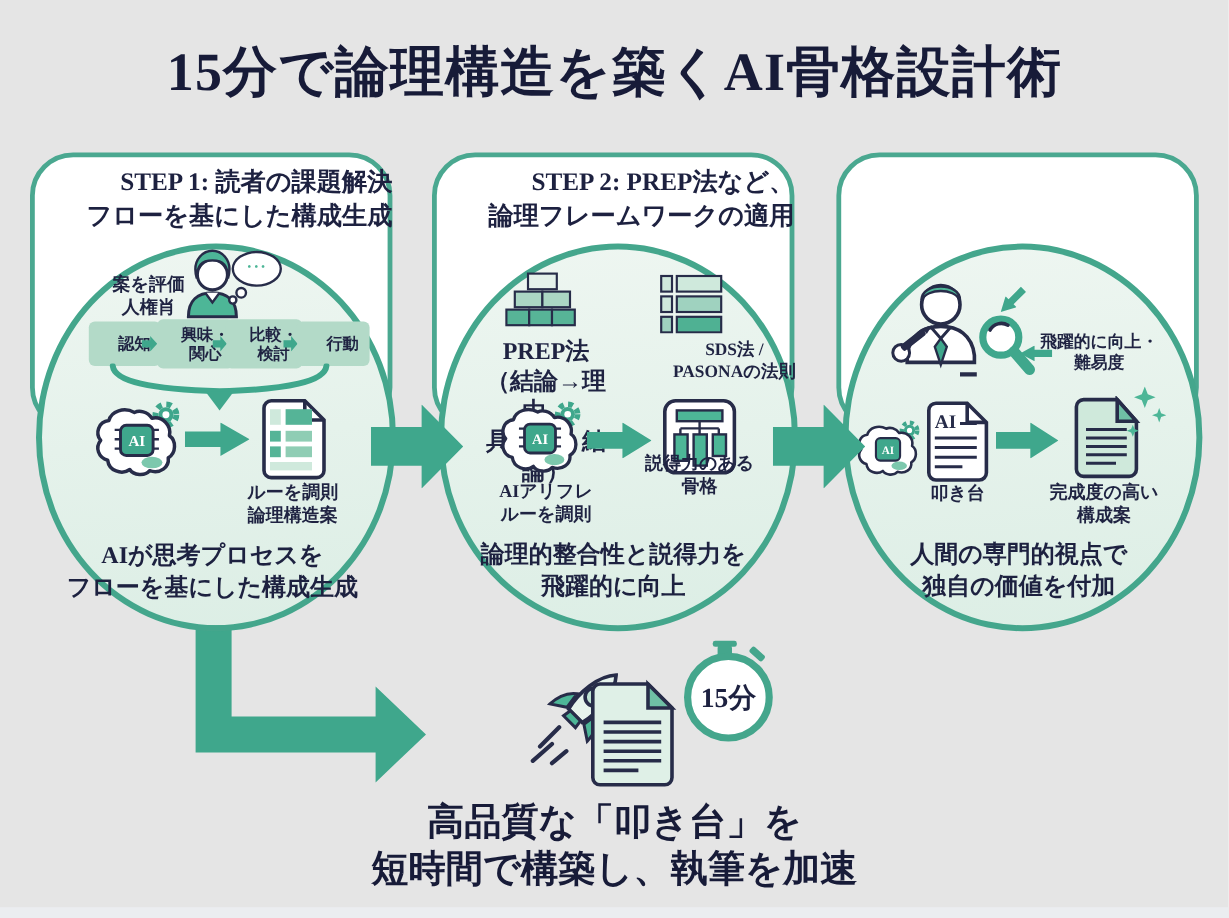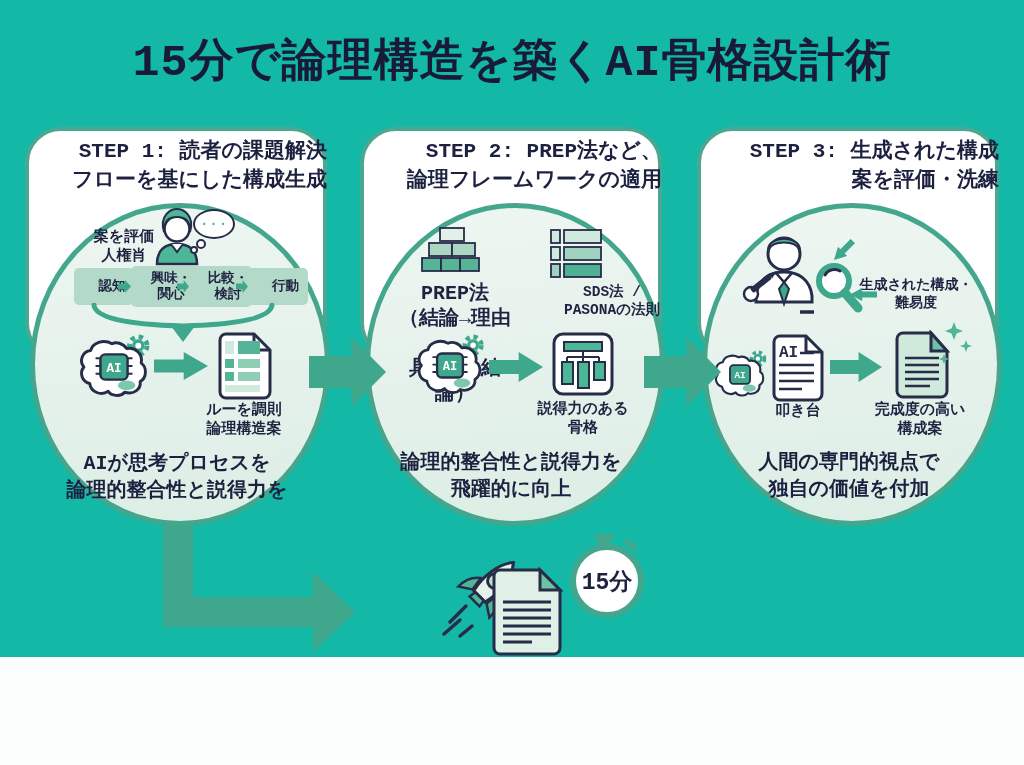--- a/index.html
+++ b/index.html
@@ -1,17 +1,17 @@
 <!DOCTYPE html>
 <html><head>
 <meta charset="utf-8">
 <style>
   html,body{margin:0;padding:0;background:#fcfdfd;}
-  .stage{position:relative;width:1024px;height:657px;overflow:hidden;background:#14b8a6;
-         font-family:Liberation Mono, monospace;color:#1f2342;}
+  .stage{position:relative;width:1024px;height:765px;overflow:hidden;background:#e5e5e5;
+         font-family:Liberation Serif, serif;color:#1f2342;}
   .abs{position:absolute;}
   .ml{white-space:pre-line;}
   .title{width:1024px;text-align:center;font-size:45px;font-weight:800;color:#171b38;letter-spacing:1px;}
   .card{border:4px solid #4aa890;border-radius:36px;background:#ffffff;z-index:1;}
   .circle{border:5px solid #44a68c;border-radius:50%;z-index:2;
           background:linear-gradient(175deg,#eef6f1 0%,#dceee5 100%);}
   .hdr{font-size:21px;font-weight:800;line-height:1.4;text-align:right;z-index:3;color:#1d2140;}
   .lbl{font-weight:800;text-align:center;line-height:1.25;z-index:3;color:#1f2342;}
   .summary{font-size:20px;font-weight:800;text-align:center;line-height:1.35;z-index:3;color:#1d2140;}
   .flowbox{background:#b3dac8;border-radius:5px;display:flex;align-items:center;justify-content:center;
@@ -44,22 +44,20 @@
   <div class="abs card" style="left:697px;top:127px;width:294px;height:224px;"></div>
 
   <div class="abs circle" style="left:30px;top:203px;width:290px;height:313px;"></div>
   <div class="abs circle" style="left:365px;top:203px;width:290px;height:313px;"></div>
   <div class="abs circle" style="left:702px;top:203px;width:290px;height:313px;"></div>
 
   <div class="abs hdr ml" style="left:25px;top:137px;width:302px;">STEP 1: 読者の課題解決
 フローを基にした構成生成</div>
   <div class="abs hdr ml" style="left:360px;top:137px;width:302px;">STEP 2: PREP法など、
 論理フレームワークの適用</div>
-  <div class="abs hdr ml" style="left:697px;top:137px;width:302px;">STEP 3: 生成された構成
-案を評価・洗練</div>
 
   <svg class="abs z3" style="left:148px;top:206px;" width="58" height="60" viewBox="0 0 58 60">
     <circle cx="29" cy="23" r="12.5" fill="#fff" stroke="#272c49" stroke-width="2.5"></circle>
     <path d="M16 26 C11 9 23 3 29 3 C35 3 47 9 42 26 C42 15 38 11 29 11 C20 11 16 15 16 26 Z" fill="#4db697" stroke="#272c49" stroke-width="2"></path>
     <path d="M9 58 C9 44 17 38 29 38 C41 38 49 44 49 58 Z" fill="#4db697" stroke="#272c49" stroke-width="2.5"></path>
     <path d="M23 38 L29 46 L35 38" fill="#fff" stroke="#272c49" stroke-width="2"></path>
   </svg>
 
   <div class="abs bubble" style="left:193px;top:209px;">
     <span>···</span>
@@ -106,21 +104,21 @@
     <rect x="9" y="27" width="9" height="9" fill="#55b497"></rect>
     <rect x="22" y="27" width="22" height="9" fill="#8fcdb4"></rect>
     <rect x="9" y="40" width="9" height="9" fill="#55b497"></rect>
     <rect x="22" y="40" width="22" height="9" fill="#8fcdb4"></rect>
     <rect x="9" y="53" width="35" height="7" fill="#cfe9dc"></rect>
   </svg>
   <div class="abs lbl ml" style="left:198px;top:402px;width:92px;font-size:15px;">ルーを調則
 論理構造案</div>
 
   <div class="abs summary ml" style="left:52px;top:450px;width:250px;">AIが思考プロセスを
-論理的整合性と説得力を</div>
+フローを基にした構成生成</div>
 
   <svg class="abs z3" style="left:420px;top:226px;" width="62" height="50" viewBox="0 0 62 50">
     <rect x="20" y="2" width="24" height="13" fill="#e3f0ea" stroke="#272c49" stroke-width="1.8"></rect>
     <rect x="9" y="17" width="23" height="13" fill="#abd6c4" stroke="#272c49" stroke-width="1.8"></rect>
     <rect x="32" y="17" width="23" height="13" fill="#abd6c4" stroke="#272c49" stroke-width="1.8"></rect>
     <rect x="2" y="32" width="19" height="13" fill="#57b497" stroke="#272c49" stroke-width="1.8"></rect>
     <rect x="21" y="32" width="19" height="13" fill="#57b497" stroke="#272c49" stroke-width="1.8"></rect>
     <rect x="40" y="32" width="19" height="13" fill="#57b497" stroke="#272c49" stroke-width="1.8"></rect>
   </svg>
   <div class="abs lbl ml" style="left:396px;top:281px;width:118px;font-size:20px;">PREP法
@@ -153,21 +151,23 @@
 
   <svg class="abs z3" style="left:552px;top:332px;" width="62" height="64" viewBox="0 0 62 64">
     <rect x="2" y="2" width="58" height="60" rx="9" fill="#fff" stroke="#272c49" stroke-width="3"></rect>
     <rect x="12" y="10" width="38" height="9" fill="#4db697" stroke="#272c49" stroke-width="2"></rect>
     <path d="M31 19 V25 M15 25 H47 M15 25 V30 M31 25 V30 M47 25 V30" stroke="#272c49" stroke-width="2" fill="none"></path>
     <rect x="10" y="30" width="11" height="22" fill="#4db697" stroke="#272c49" stroke-width="2"></rect>
     <rect x="26" y="30" width="11" height="26" fill="#4db697" stroke="#272c49" stroke-width="2"></rect>
     <rect x="42" y="30" width="11" height="18" fill="#4db697" stroke="#272c49" stroke-width="2"></rect>
   </svg>
 
-  <div class="abs lbl ml" style="left:534px;top:401px;width:98px;font-size:15px;">説得力のある
+  <div class="abs lbl ml" style="left:406px;top:401px;width:98px;font-size:15px;">AIアリフレ
+ルーを調則</div>
+  <div class="abs lbl ml" style="left:534px;top:378px;width:98px;font-size:15px;">説得力のある
 骨格</div>
 
   <div class="abs summary ml" style="left:392px;top:449px;width:238px;">論理的整合性と説得力を
 飛躍的に向上</div>
 
   <svg class="abs z3" style="left:738px;top:228px;" width="86" height="94" viewBox="0 0 86 94">
     <circle cx="46" cy="26" r="16" fill="#fff" stroke="#272c49" stroke-width="3"></circle>
     <path d="M30 22 C30 7 62 7 62 22 C57 12 35 12 30 22 Z" fill="#4db697" stroke="#272c49" stroke-width="2"></path>
     <path d="M18 68 C20 51 32 44 46 44 C60 44 72 51 74 68 L74 74 H18 Z" fill="#fff" stroke="#272c49" stroke-width="3"></path>
     <path d="M38 45 L46 54 L54 45" fill="none" stroke="#272c49" stroke-width="2.5"></path>
@@ -180,21 +180,21 @@
     <path d="M62 84 H76" stroke="#272c49" stroke-width="3.5"></path>
   </svg>
 
   <svg class="abs z3" style="left:812px;top:260px;" width="54" height="60" viewBox="0 0 54 60">
     <circle cx="22" cy="21" r="15" fill="#fff" stroke="#3fa78c" stroke-width="6"></circle>
     <path d="M13 15 a11 11 0 0 1 15 -4" fill="none" stroke="#272c49" stroke-width="3" stroke-linecap="round"></path>
     <line x1="33" y1="33" x2="46" y2="48" stroke="#3fa78c" stroke-width="9" stroke-linecap="round"></line>
   </svg>
 
   <div class="abs block-arrow" style="left:830px;top:244px;width:27px;height:13px;transform:rotate(135deg);"></div>
-  <div class="abs lbl ml" style="left:854px;top:277px;width:124px;font-size:14px;">生成された構成・
+  <div class="abs lbl ml" style="left:854px;top:277px;width:124px;font-size:14px;">飛躍的に向上・
 難易度</div>
   <div class="abs block-arrow" style="left:850px;top:288px;width:27px;height:13px;transform:rotate(180deg);"></div>
 
   <svg class="abs z3" style="left:712px;top:350px;" width="56" height="49" viewBox="0 0 78 68">
     <circle cx="64" cy="12" r="9" fill="none" stroke="#3fa78c" stroke-width="5" stroke-dasharray="4.5 4"></circle>
     <circle cx="64" cy="12" r="6.5" fill="#3fa78c"></circle>
     <circle cx="64" cy="12" r="3" fill="#fff"></circle>
     <path d="M37 10 C28 5 17 9 15 17 C6 18 3 28 8 34 C3 40 6 49 14 51 C15 60 26 64 33 59 C36 64 46 65 50 60 C59 63 67 57 66 49 C73 45 73 34 67 30 C69 21 61 13 52 15 C48 9 41 8 37 10 Z" fill="#ffffff" stroke="#272c49" stroke-width="3" stroke-linejoin="round"></path>
     <ellipse cx="52" cy="53" rx="9" ry="5" fill="#7cc8ad"></ellipse>
     <rect x="25" y="21" width="28" height="26" rx="5" fill="#3fa78c" stroke="#272c49" stroke-width="2.5"></rect>
@@ -251,15 +251,17 @@
     <path d="M15 38 H63 M15 46 H63 M15 54 H63 M15 62 H63 M15 70 H63 M15 78 H44" stroke="#272c49" stroke-width="3"></path>
   </svg>
 
   <div class="abs sw-part" style="left:594px;top:534px;width:20px;height:5px;"></div>
   <div class="abs sw-part" style="left:598px;top:538px;width:12px;height:9px;"></div>
   <div class="abs sw-part" style="left:624px;top:542px;width:14px;height:6px;transform:rotate(42deg);"></div>
   <div class="abs sw-circle" style="left:570px;top:544px;">
     <span class="sw-label">15分</span>
   </div>
 
+  <div class="abs footer-msg ml" style="left:0;top:666px;">高品質な「叩き台」を
+短時間で構築し、執筆を加速</div>
 
   <div class="abs strip"></div>
 </div>
 
 </body></html>

